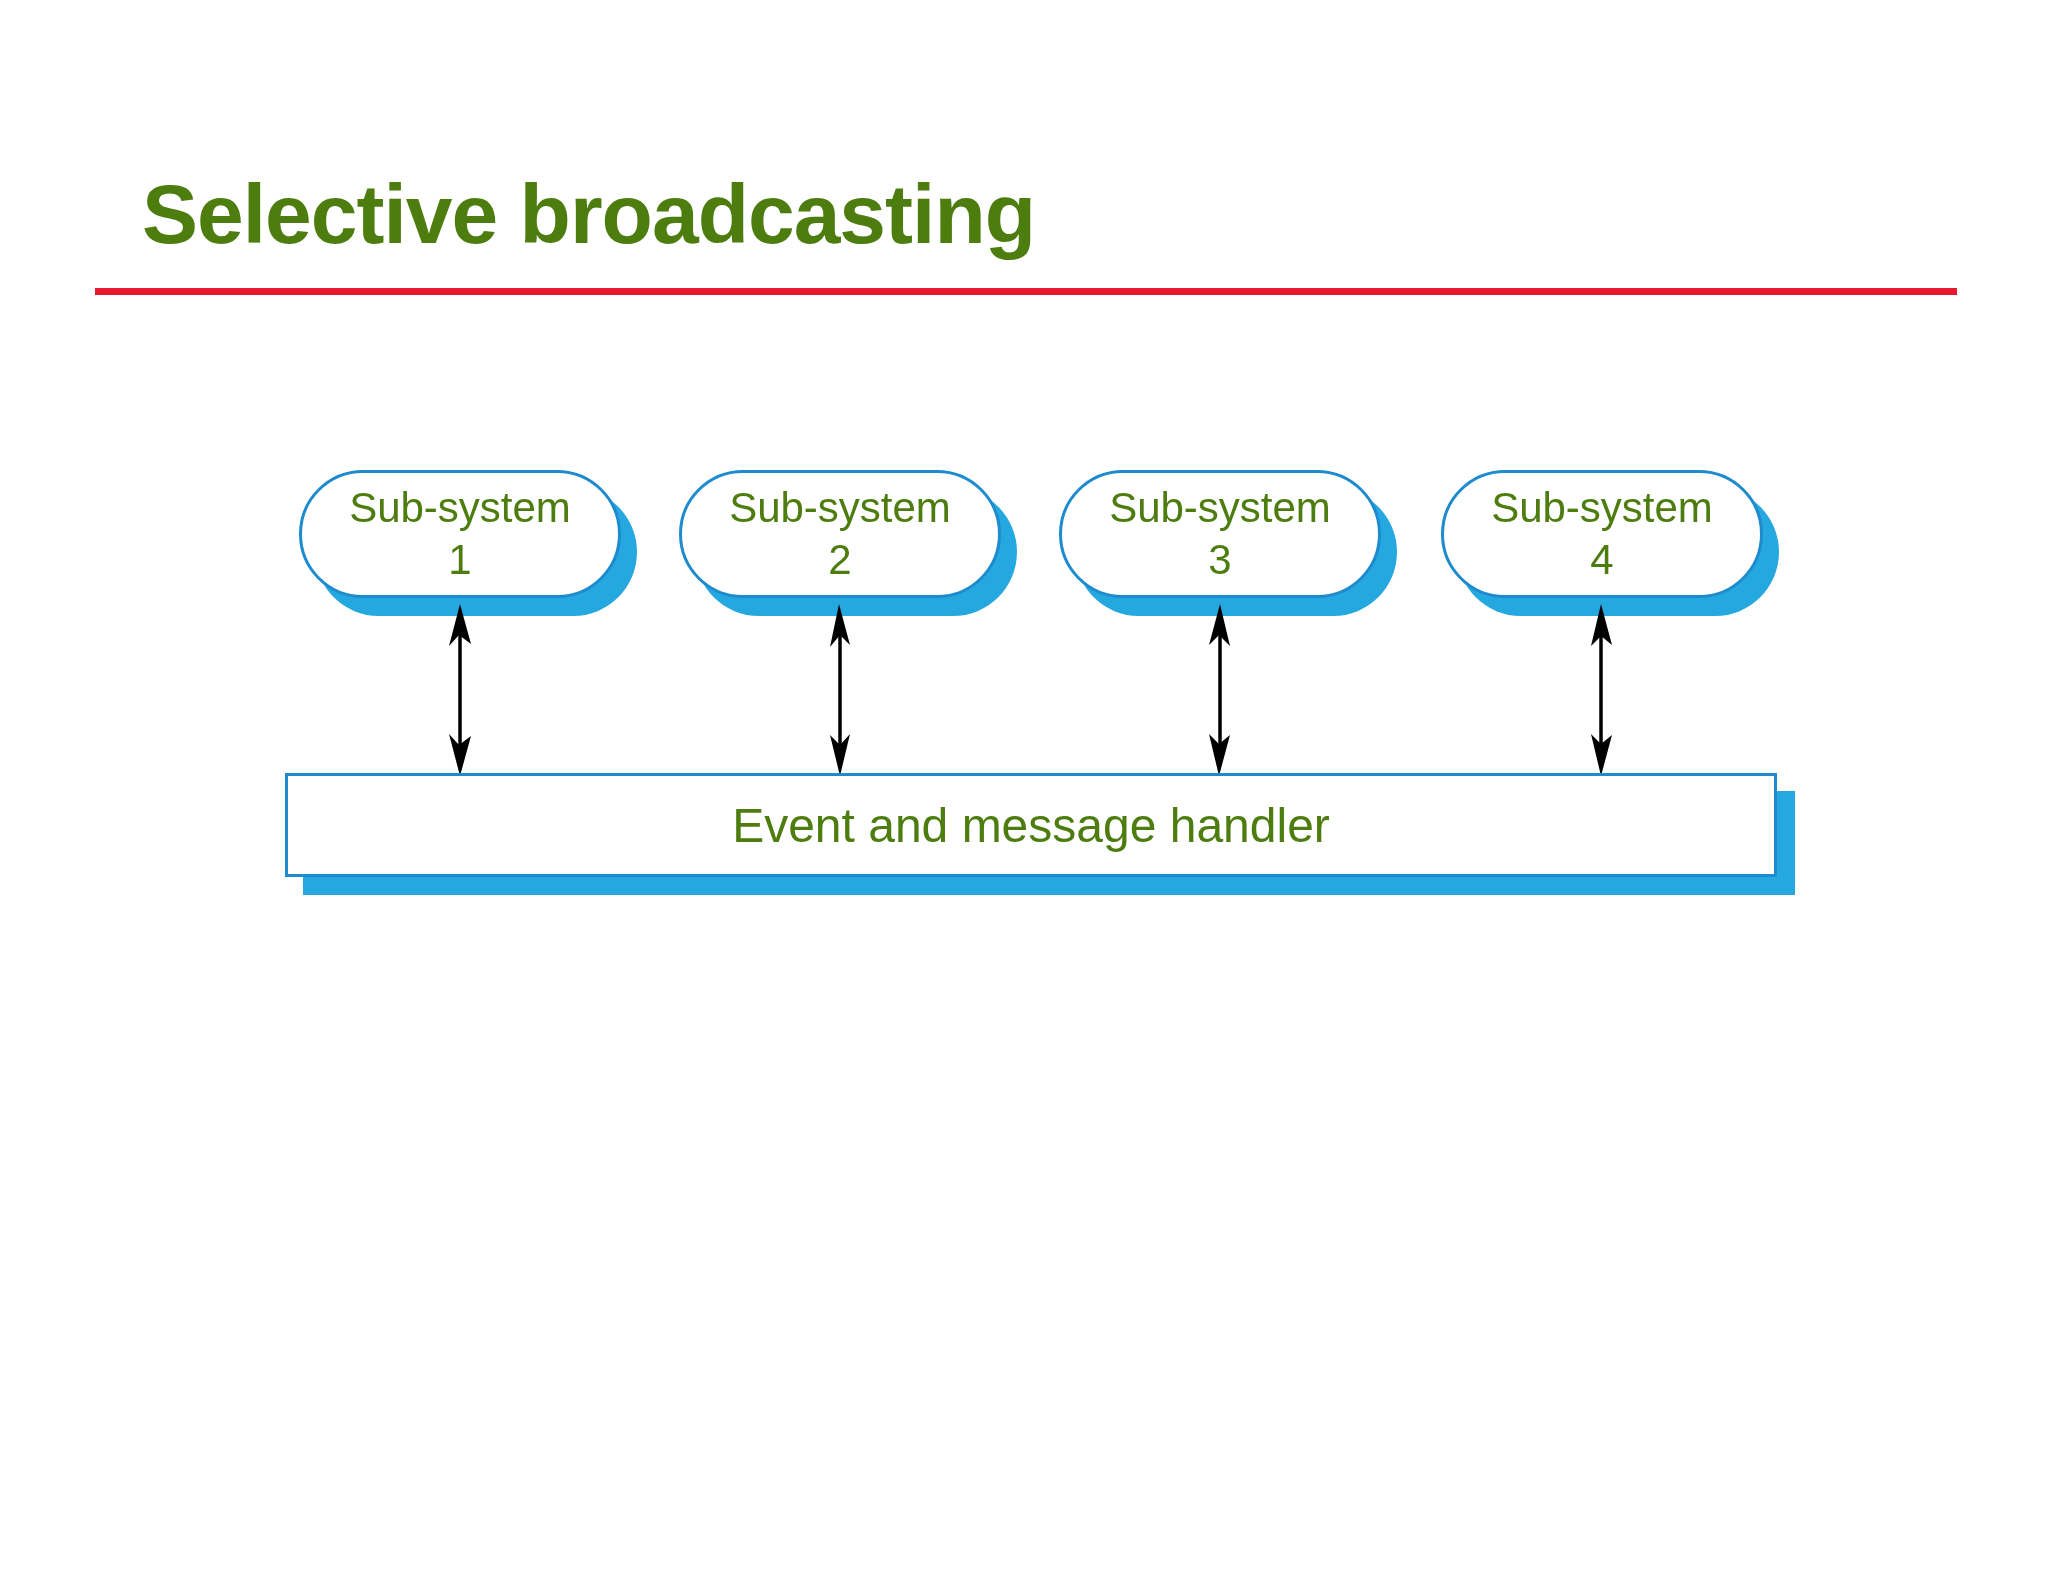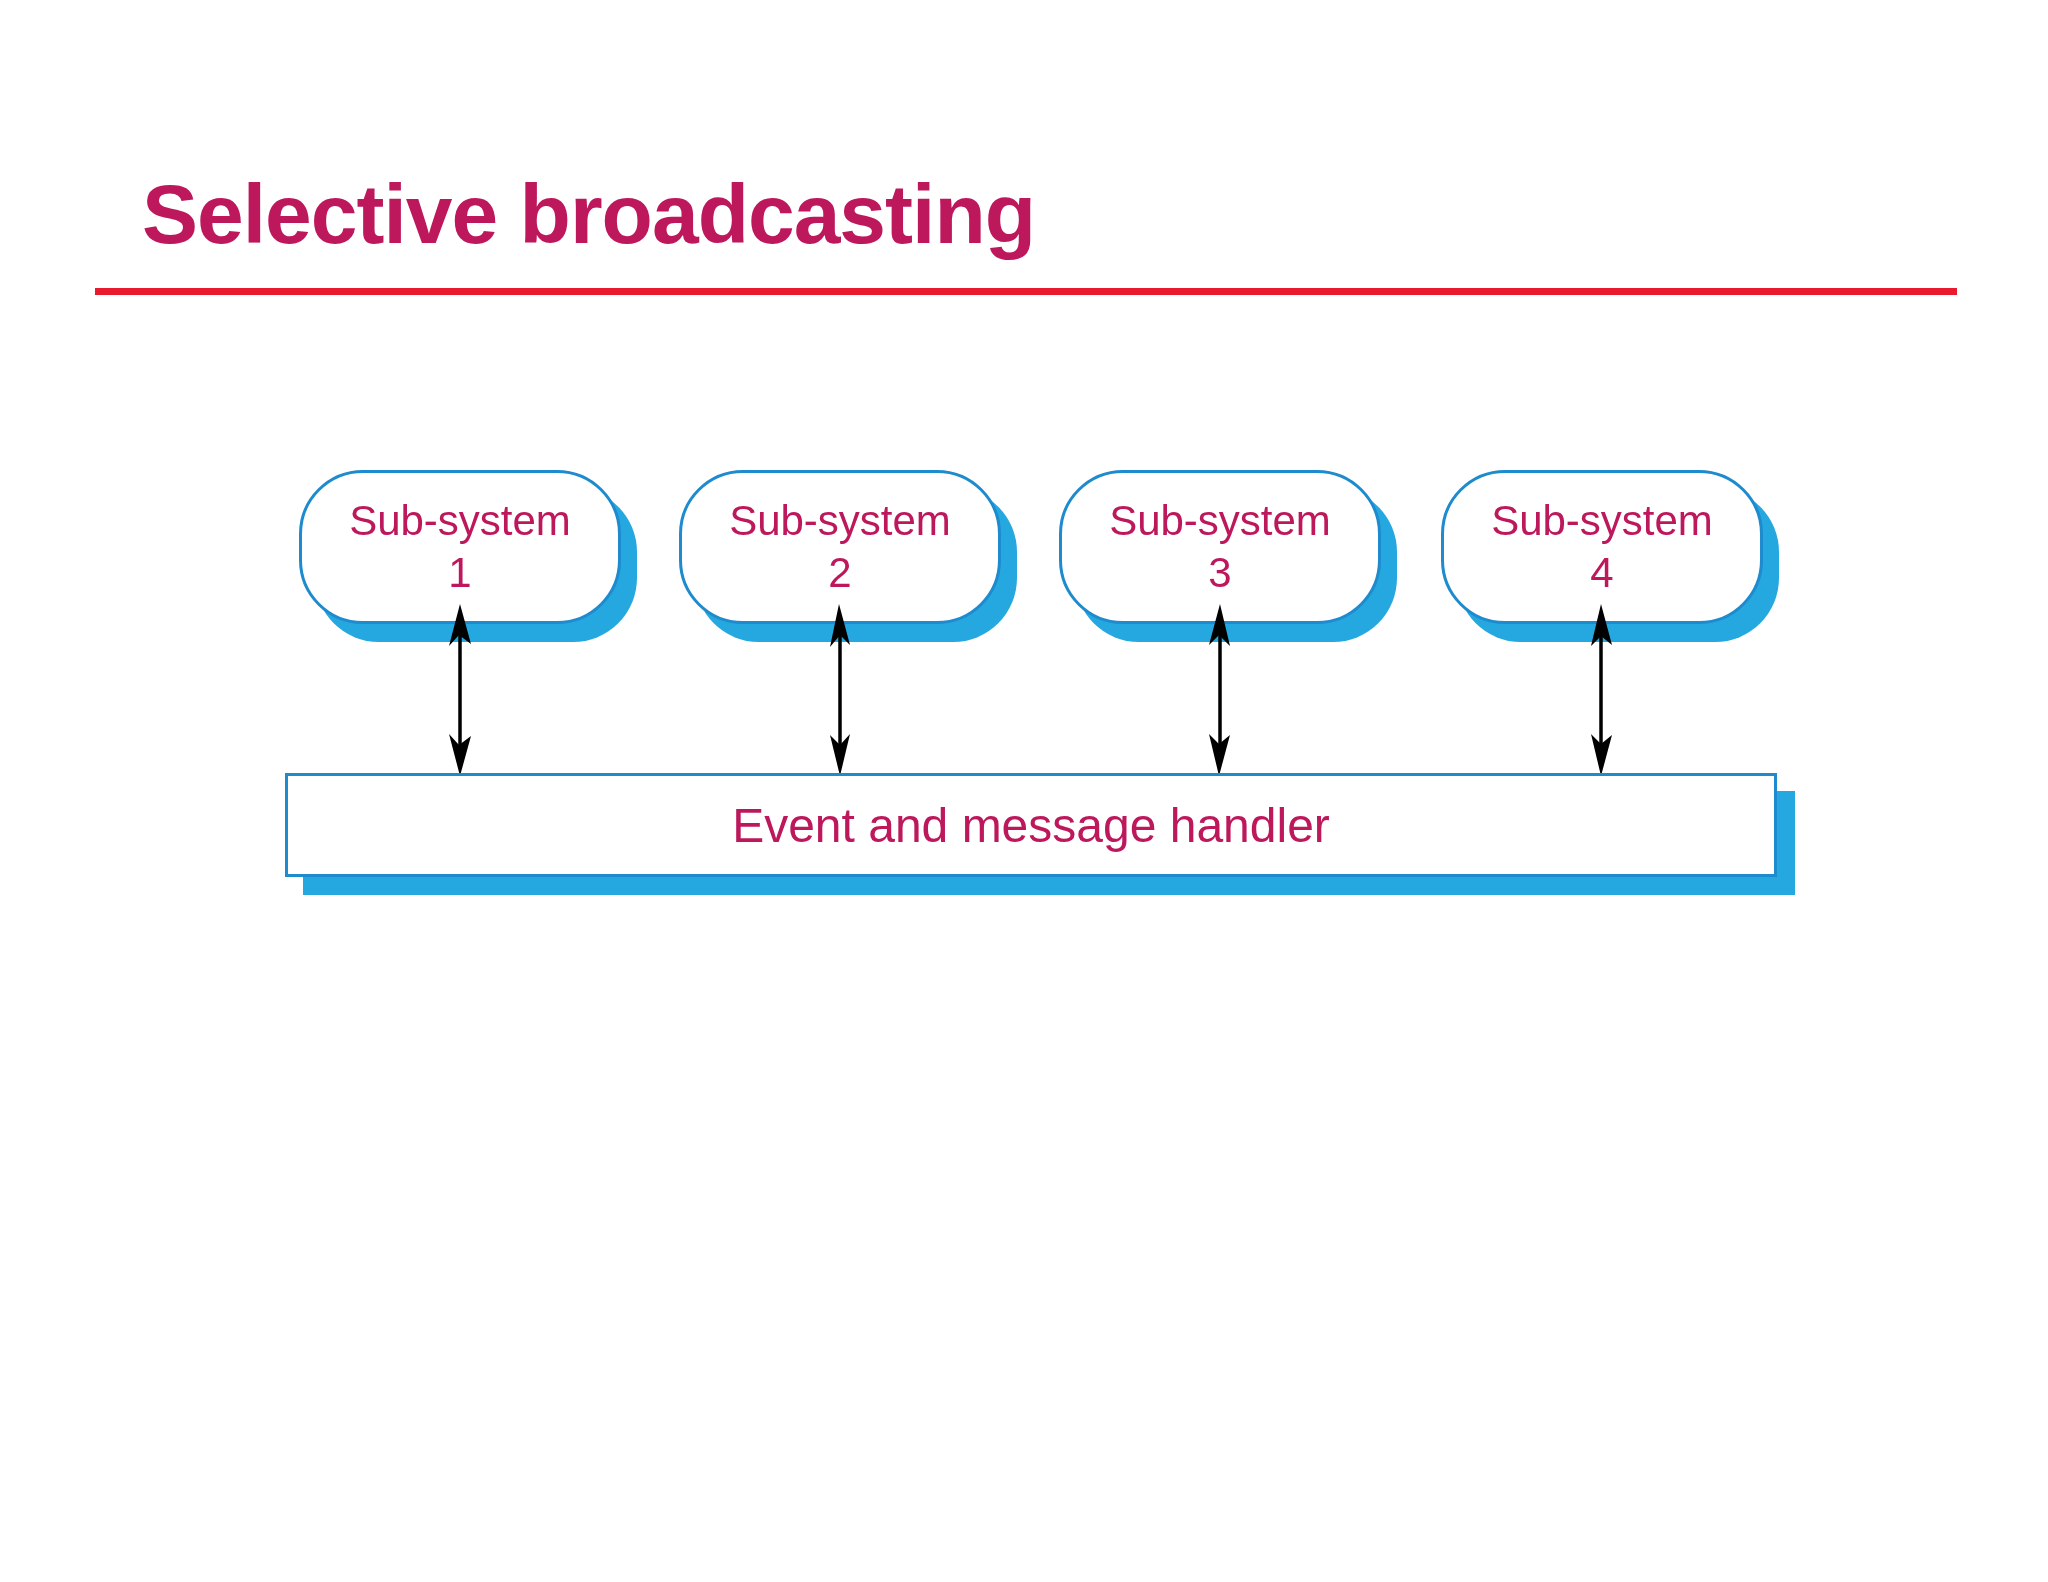--- a/index.html
+++ b/index.html
@@ -7,21 +7,21 @@
     padding: 0;
     background: #ffffff;
   }
   .slide {
     position: relative;
     width: 2048px;
     height: 1582px;
     background: #ffffff;
     overflow: hidden;
     font-family: "Liberation Sans", sans-serif;
-    color: #be185d;
+    color: #4d7c0f;
   }
 
   
   .title {
     position: absolute;
     left: 142px;
     top: 172px;
     font-size: 84px;
     font-weight: bold;
     line-height: 1.0;
@@ -35,21 +35,21 @@
     width: 1862px;
     height: 7px;
     background: #E9192E;
   }
 
   
   .subsystem {
     position: absolute;
     top: 470px;
     width: 322px;
-    height: 154px;
+    height: 128px;
     box-sizing: border-box;
     background: #ffffff;
     border: 3px solid #1E8BCE;
     border-radius: 64px;
     box-shadow: 16px 18px 0 0 #25A7E0;
     display: flex;
     flex-direction: column;
     align-items: center;
     justify-content: center;
     text-align: center;

